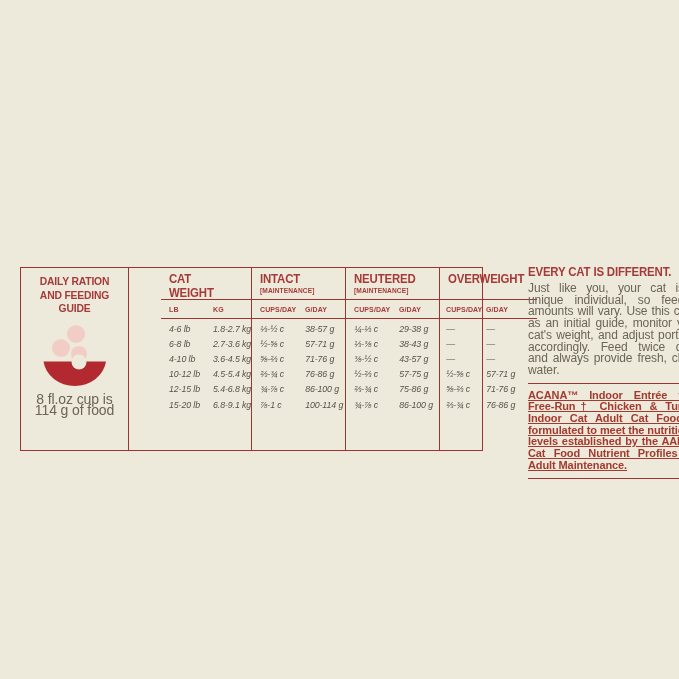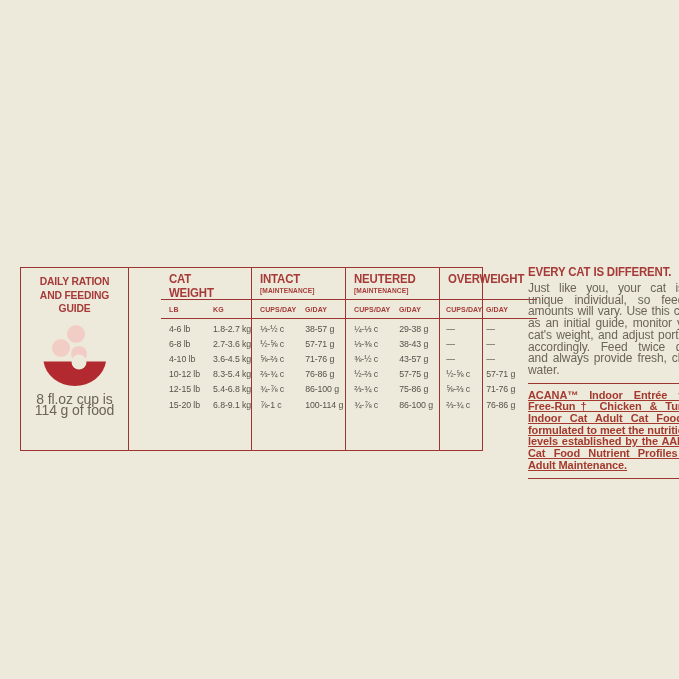--- a/index.html
+++ b/index.html
@@ -50,21 +50,21 @@
   }
   .sub-head{
     height:19px;flex:0 0 19px;box-sizing:border-box;
     border-bottom:1.5px solid #9c3432;
     display:grid;align-items:center;
   }
   .sub-label{
     font-size:7.4px;font-weight:bold;color:#a63a38;
     transform:scaleX(0.95);transform-origin:0 50%;letter-spacing:0.1px;white-space:nowrap;
   }
-  .rows{flex:1 1 auto;padding-top:2px;}
+  .rows{flex:1 1 auto;padding-top:2px;font-style:italic;}
   .data-row{
     height:15.2px;display:grid;align-items:center;
     font-size:8.8px;color:#55524a;letter-spacing:-0.1px;white-space:nowrap;
   }
   .grid-weight{grid-template-columns:44px auto;padding-left:8px;}
   .grid-cups{grid-template-columns:45px auto;padding-left:8px;}
   .grid-cups-ow{grid-template-columns:40px auto;padding-left:6px;}
   
   .info-panel{
     position:absolute;left:492px;top:264px;width:172px;margin-left:36px;
@@ -130,21 +130,21 @@
         <div class="data-row grid-weight">
           <span>6-8 lb</span>
           <span>2.7-3.6 kg</span>
         </div>
         <div class="data-row grid-weight">
           <span>4-10 lb</span>
           <span>3.6-4.5 kg</span>
         </div>
         <div class="data-row grid-weight">
           <span>10-12 lb</span>
-          <span>8.3-5.4 kg</span>
+          <span>4.5-5.4 kg</span>
         </div>
         <div class="data-row grid-weight">
           <span>12-15 lb</span>
           <span>5.4-6.8 kg</span>
         </div>
         <div class="data-row grid-weight">
           <span>15-20 lb</span>
           <span>6.8-9.1 kg</span>
         </div>
       </div>

